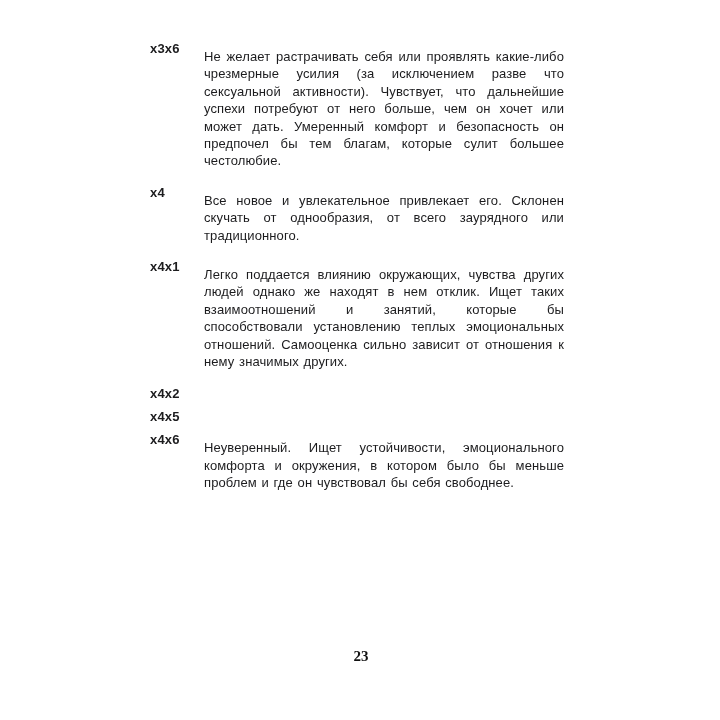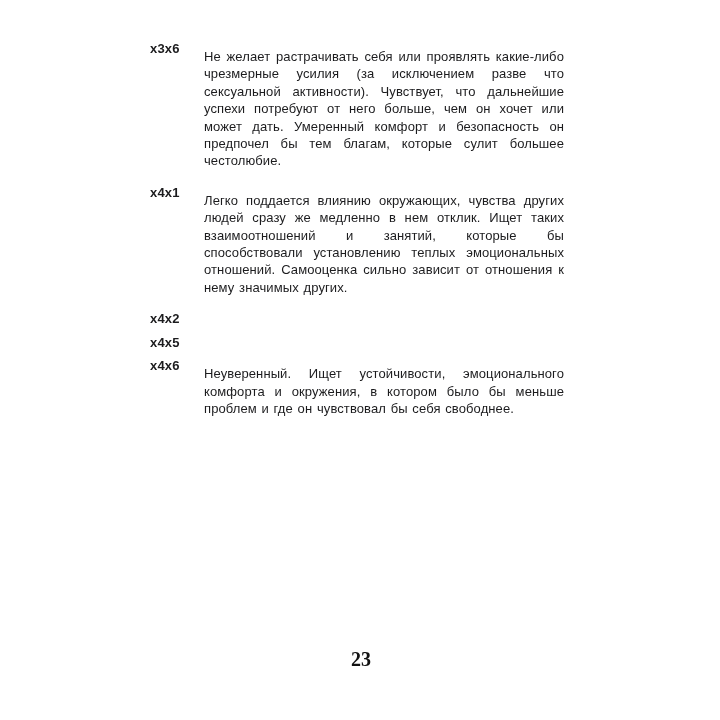--- a/index.html
+++ b/index.html
@@ -50,40 +50,44 @@
     word-spacing: 1px;
   }
   .page-number {
     position: absolute;
     top: 648px;
     left: 150px;
     width: 422px;
     text-align: center;
     font-family: "Liberation Serif", serif;
     font-weight: 700;
-    font-size: 20px;
+    font-size: 15px;
     color: #111111;
   }
 </style>
 </head>
 <body>
 
 <div class="page">
   <main class="entries" id="entries">
   <section class="entry">
     <span class="code">х3х6</span>
     <p class="text">Не желает растрачивать себя или проявлять какие-либо чрезмерные усилия (за исключением разве что сексуальной активности). Чувствует, что дальнейшие успехи потребуют от него больше, чем он хочет или может дать. Умеренный комфорт и безопасность он предпочел бы тем благам, которые сулит большее честолюбие.</p>
   </section>
 
 
+  <section class="entry">
+    <span class="code">х4</span>
+    <p class="text">Все новое и увлекательное привлекает его. Склонен скучать от однообразия, от всего заурядного или традиционного.</p>
+  </section>
 
 
   <section class="entry">
     <span class="code">х4х1</span>
-    <p class="text">Легко поддается влиянию окружающих, чувства других людей сразу же медленно в нем отклик. Ищет таких взаимоотношений и занятий, которые бы способствовали установлению теплых эмоциональных отношений. Самооценка сильно зависит от отношения к нему значимых других.</p>
+    <p class="text">Легко поддается влиянию окружающих, чувства других людей однако же находят в нем отклик. Ищет таких взаимоотношений и занятий, которые бы способствовали установлению теплых эмоциональных отношений. Самооценка сильно зависит от отношения к нему значимых других.</p>
   </section>
 
   <section class="entry">
     <span class="code">х4х2</span>
   </section>
 
 
   <section class="entry">
     <span class="code">х4х5</span>
   </section>

